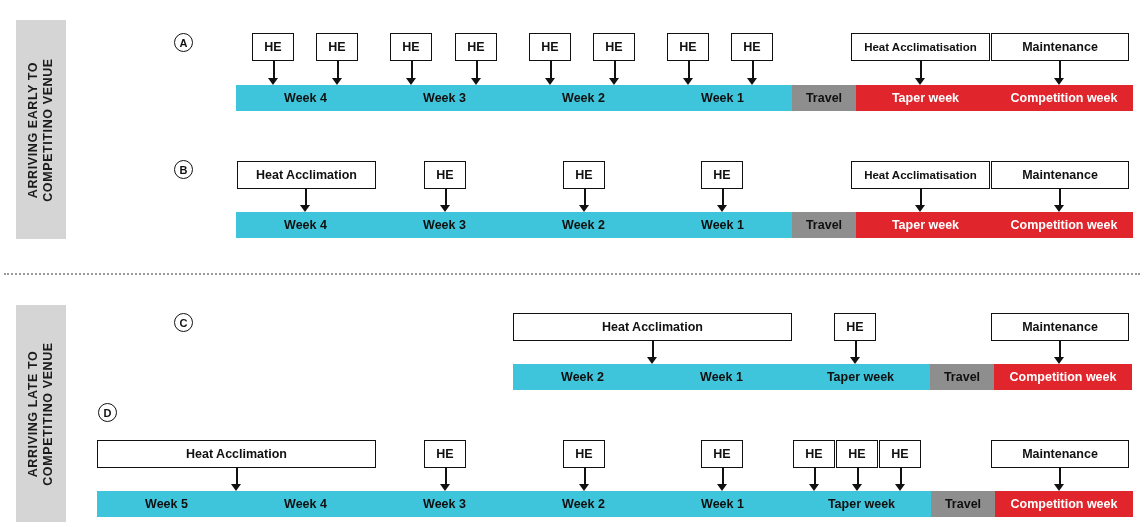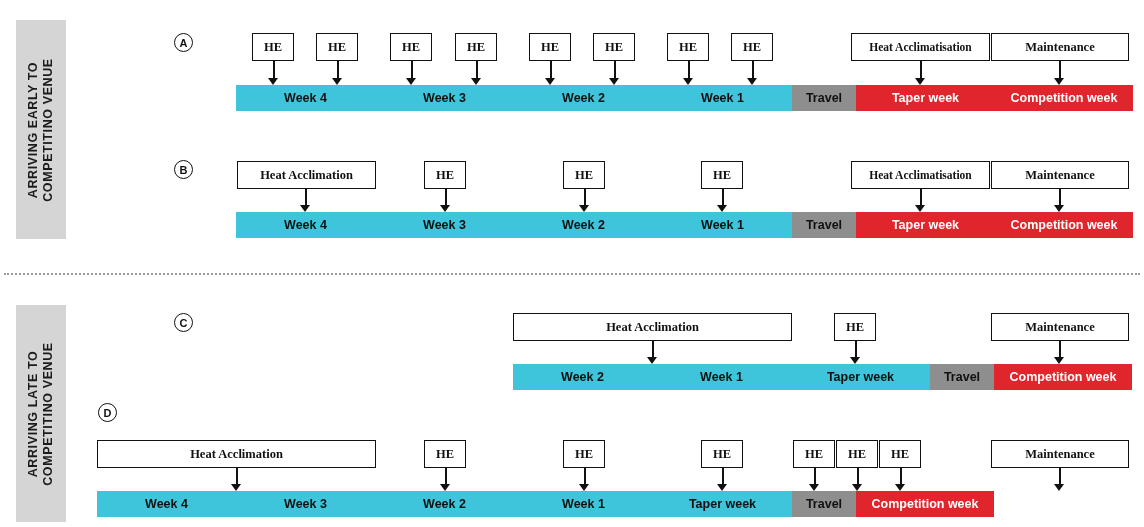--- a/index.html
+++ b/index.html
@@ -38,21 +38,21 @@
   }
   .seg.teal{background:#3FC5DB;color:#101010;}
   .seg.gray{background:#8E8E8E;color:#101010;}
   .seg.red{background:#E0262C;color:#ffffff;}
 
   
   .lbox{
     position:absolute;border:1.3px solid #111;background:#fff;
     height:28px;box-sizing:border-box;
     display:flex;align-items:center;justify-content:center;
-    font-size:12.5px;font-weight:bold;color:#111;white-space:nowrap;font-family:Liberation Serif, serif;
+    font-size:12.5px;font-weight:bold;color:#111;white-space:nowrap;
   }
   .lbox.small{font-size:11.5px;}
 
   
   .arrow{position:absolute;width:11px;}
   .arrow .shaft{
     position:absolute;left:5px;top:0;width:1.6px;background:#111;
   }
   .arrow .head{
     position:absolute;left:0;width:0;height:0;
@@ -111,20 +111,21 @@
         <div class="seg red" style="width: 138px;">Competition week</div>
       </div>
       <div class="bar" style="left: 513px; top: 364px;">
         <div class="seg teal" style="width: 139px;">Week 2</div>
         <div class="seg teal" style="width: 139px;">Week 1</div>
         <div class="seg teal" style="width: 139px;">Taper week</div>
         <div class="seg gray" style="width: 64px;">Travel</div>
         <div class="seg red" style="width: 138px;">Competition week</div>
       </div>
       <div class="bar" style="left: 97px; top: 491px;">
+        <div class="seg teal" style="width: 139px;">Week 5</div>
         <div class="seg teal" style="width: 139px;">Week 4</div>
         <div class="seg teal" style="width: 139px;">Week 3</div>
         <div class="seg teal" style="width: 139px;">Week 2</div>
         <div class="seg teal" style="width: 139px;">Week 1</div>
         <div class="seg teal" style="width: 139px;">Taper week</div>
         <div class="seg gray" style="width: 64px;">Travel</div>
         <div class="seg red" style="width: 138px;">Competition week</div>
       </div>
       <div class="lbox" style="left: 252px; top: 33px; width: 42px;">HE</div>
       <div class="arrow" style="left: 268px; top: 61px; height: 24px;">

